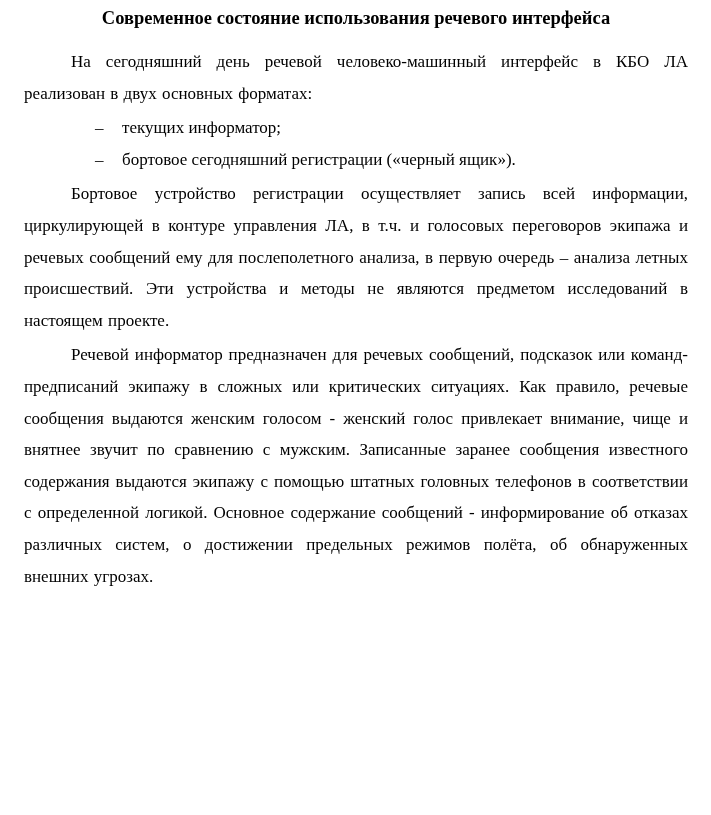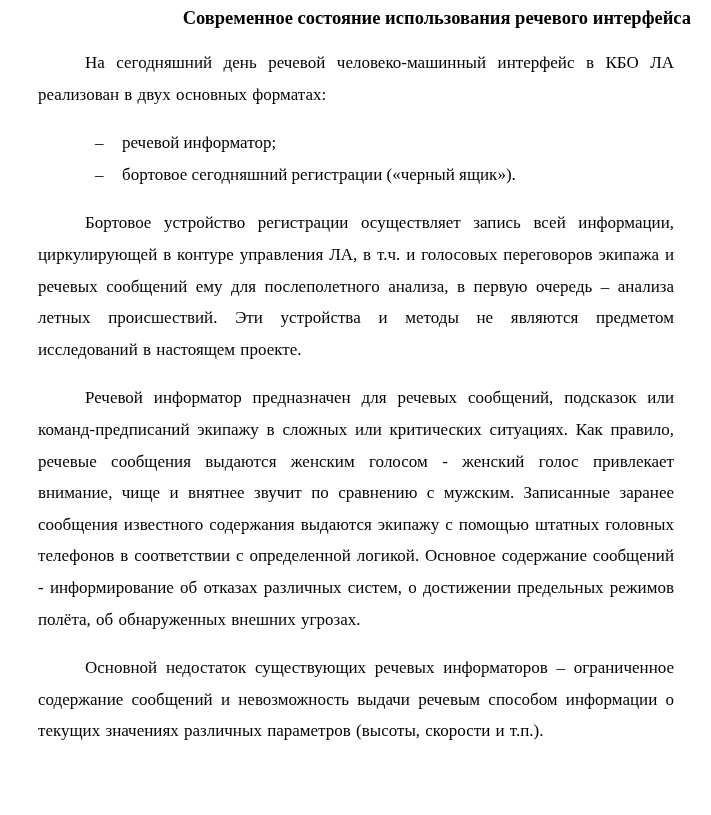--- a/index.html
+++ b/index.html
@@ -15,28 +15,28 @@
     background: #ffffff;
     color: #000000;
     font-family: "Liberation Serif", "DejaVu Serif", serif;
     overflow: hidden;
   }
   .doc-title {
     font-size: 18.5px;
     line-height: 24px;
     font-weight: bold;
     margin: 0 0 16px 0;
-    text-align: right;
+    text-align: center;
   }
   .para {
     font-size: 17px;
     line-height: 31.6px;
     text-align: justify;
     text-indent: 47px;
-    margin: 17px;
+    margin: 3px;
     word-spacing: 1px;
   }
   .dash-list {
     margin: 0;
   }
   .list-item {
     font-size: 17px;
     line-height: 31.6px;
     margin-left: 74px;
     display: flex;
@@ -55,27 +55,26 @@
 
 <div class="page">
 
   <h1 class="doc-title">Современное состояние использования речевого интерфейса</h1>
 
   <p class="para">На сегодняшний день речевой человеко-машинный интерфейс в КБО ЛА реализован в двух основных форматах:</p>
 
   <div class="dash-list">
     <div class="list-item">
       <span class="list-marker">–</span>
-      <span class="list-text">речевой информатор;</span>
+      <span class="list-text">текущих информатор;</span>
     </div>
     <div class="list-item">
       <span class="list-marker">–</span>
       <span class="list-text">бортовое сегодняшний регистрации («черный ящик»).</span>
     </div>
   </div>
 
   <p class="para">Бортовое устройство регистрации осуществляет запись всей информации, циркулирующей в контуре управления ЛА, в т.ч. и голосовых переговоров экипажа и речевых сообщений ему для послеполетного анализа, в первую очередь – анализа летных происшествий. Эти устройства и методы не являются предметом исследований в настоящем проекте.</p>
 
   <p class="para">Речевой информатор предназначен для речевых сообщений, подсказок или команд-предписаний экипажу в сложных или критических ситуациях. Как правило, речевые сообщения выдаются женским голосом - женский голос привлекает внимание, чище и внятнее звучит по сравнению с мужским. Записанные заранее сообщения известного содержания выдаются экипажу с помощью штатных головных телефонов в соответствии с определенной логикой. Основное содержание сообщений - информирование об отказах различных систем, о достижении предельных режимов полёта, об обнаруженных внешних угрозах.</p>
 
-  <p class="para">Основной недостаток существующих речевых информаторов – ограниченное содержание сообщений и невозможность выдачи речевым способом информации о текущих значениях различных параметров (высоты, скорости и т.п.).</p>
 
 </div>
 
 </body></html>

